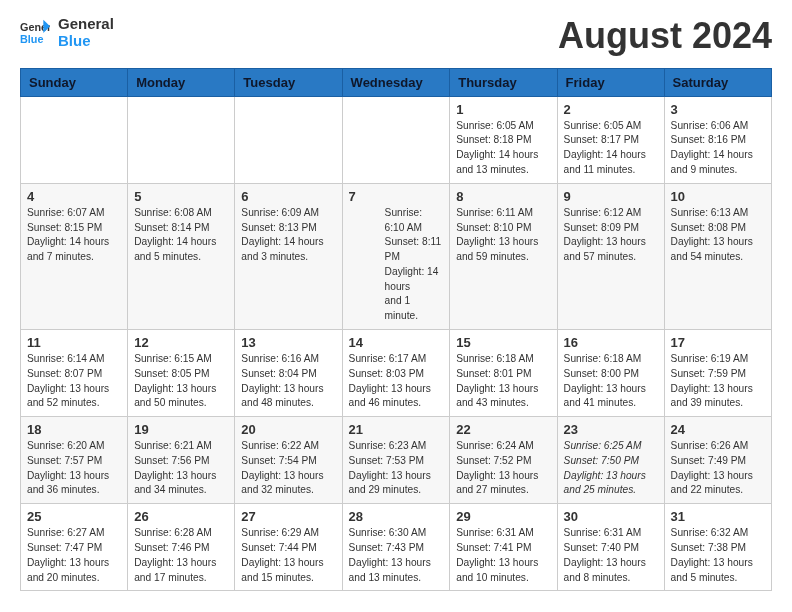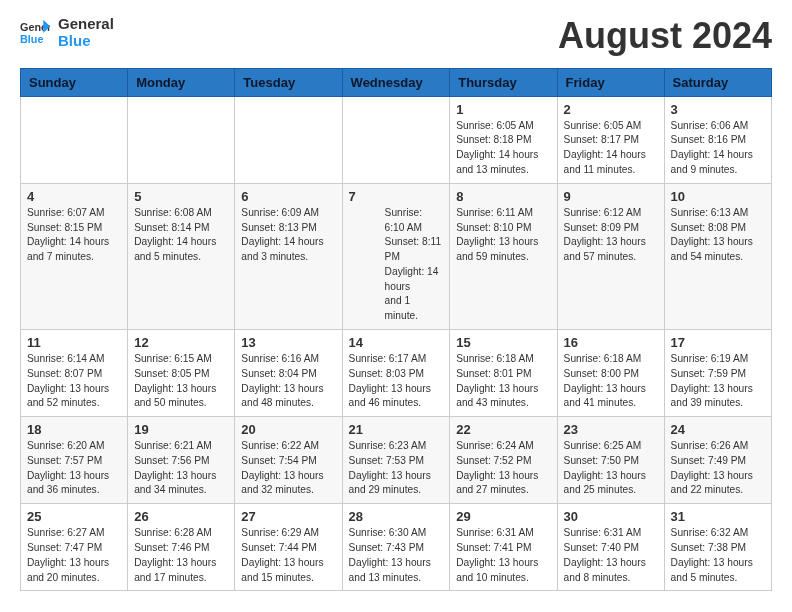--- a/index.html
+++ b/index.html
@@ -273,21 +273,21 @@
         </td>
         <td>
           <span class="day-number">22</span>
           <div class="day-info" style="white-space: pre-line;">Sunrise: 6:24 AM
 Sunset: 7:52 PM
 Daylight: 13 hours
 and 27 minutes.</div>
         </td>
         <td>
           <span class="day-number">23</span>
-          <div class="day-info" style="white-space: pre-line;">Sunrise: 6:25 AM
+          <div class="day-info" style="white-space: pre-line; font-style: italic;">Sunrise: 6:25 AM
 Sunset: 7:50 PM
 Daylight: 13 hours
 and 25 minutes.</div>
         </td>
         <td>
           <span class="day-number">24</span>
           <div class="day-info" style="white-space: pre-line;">Sunrise: 6:26 AM
 Sunset: 7:49 PM
 Daylight: 13 hours
 and 22 minutes.</div>

